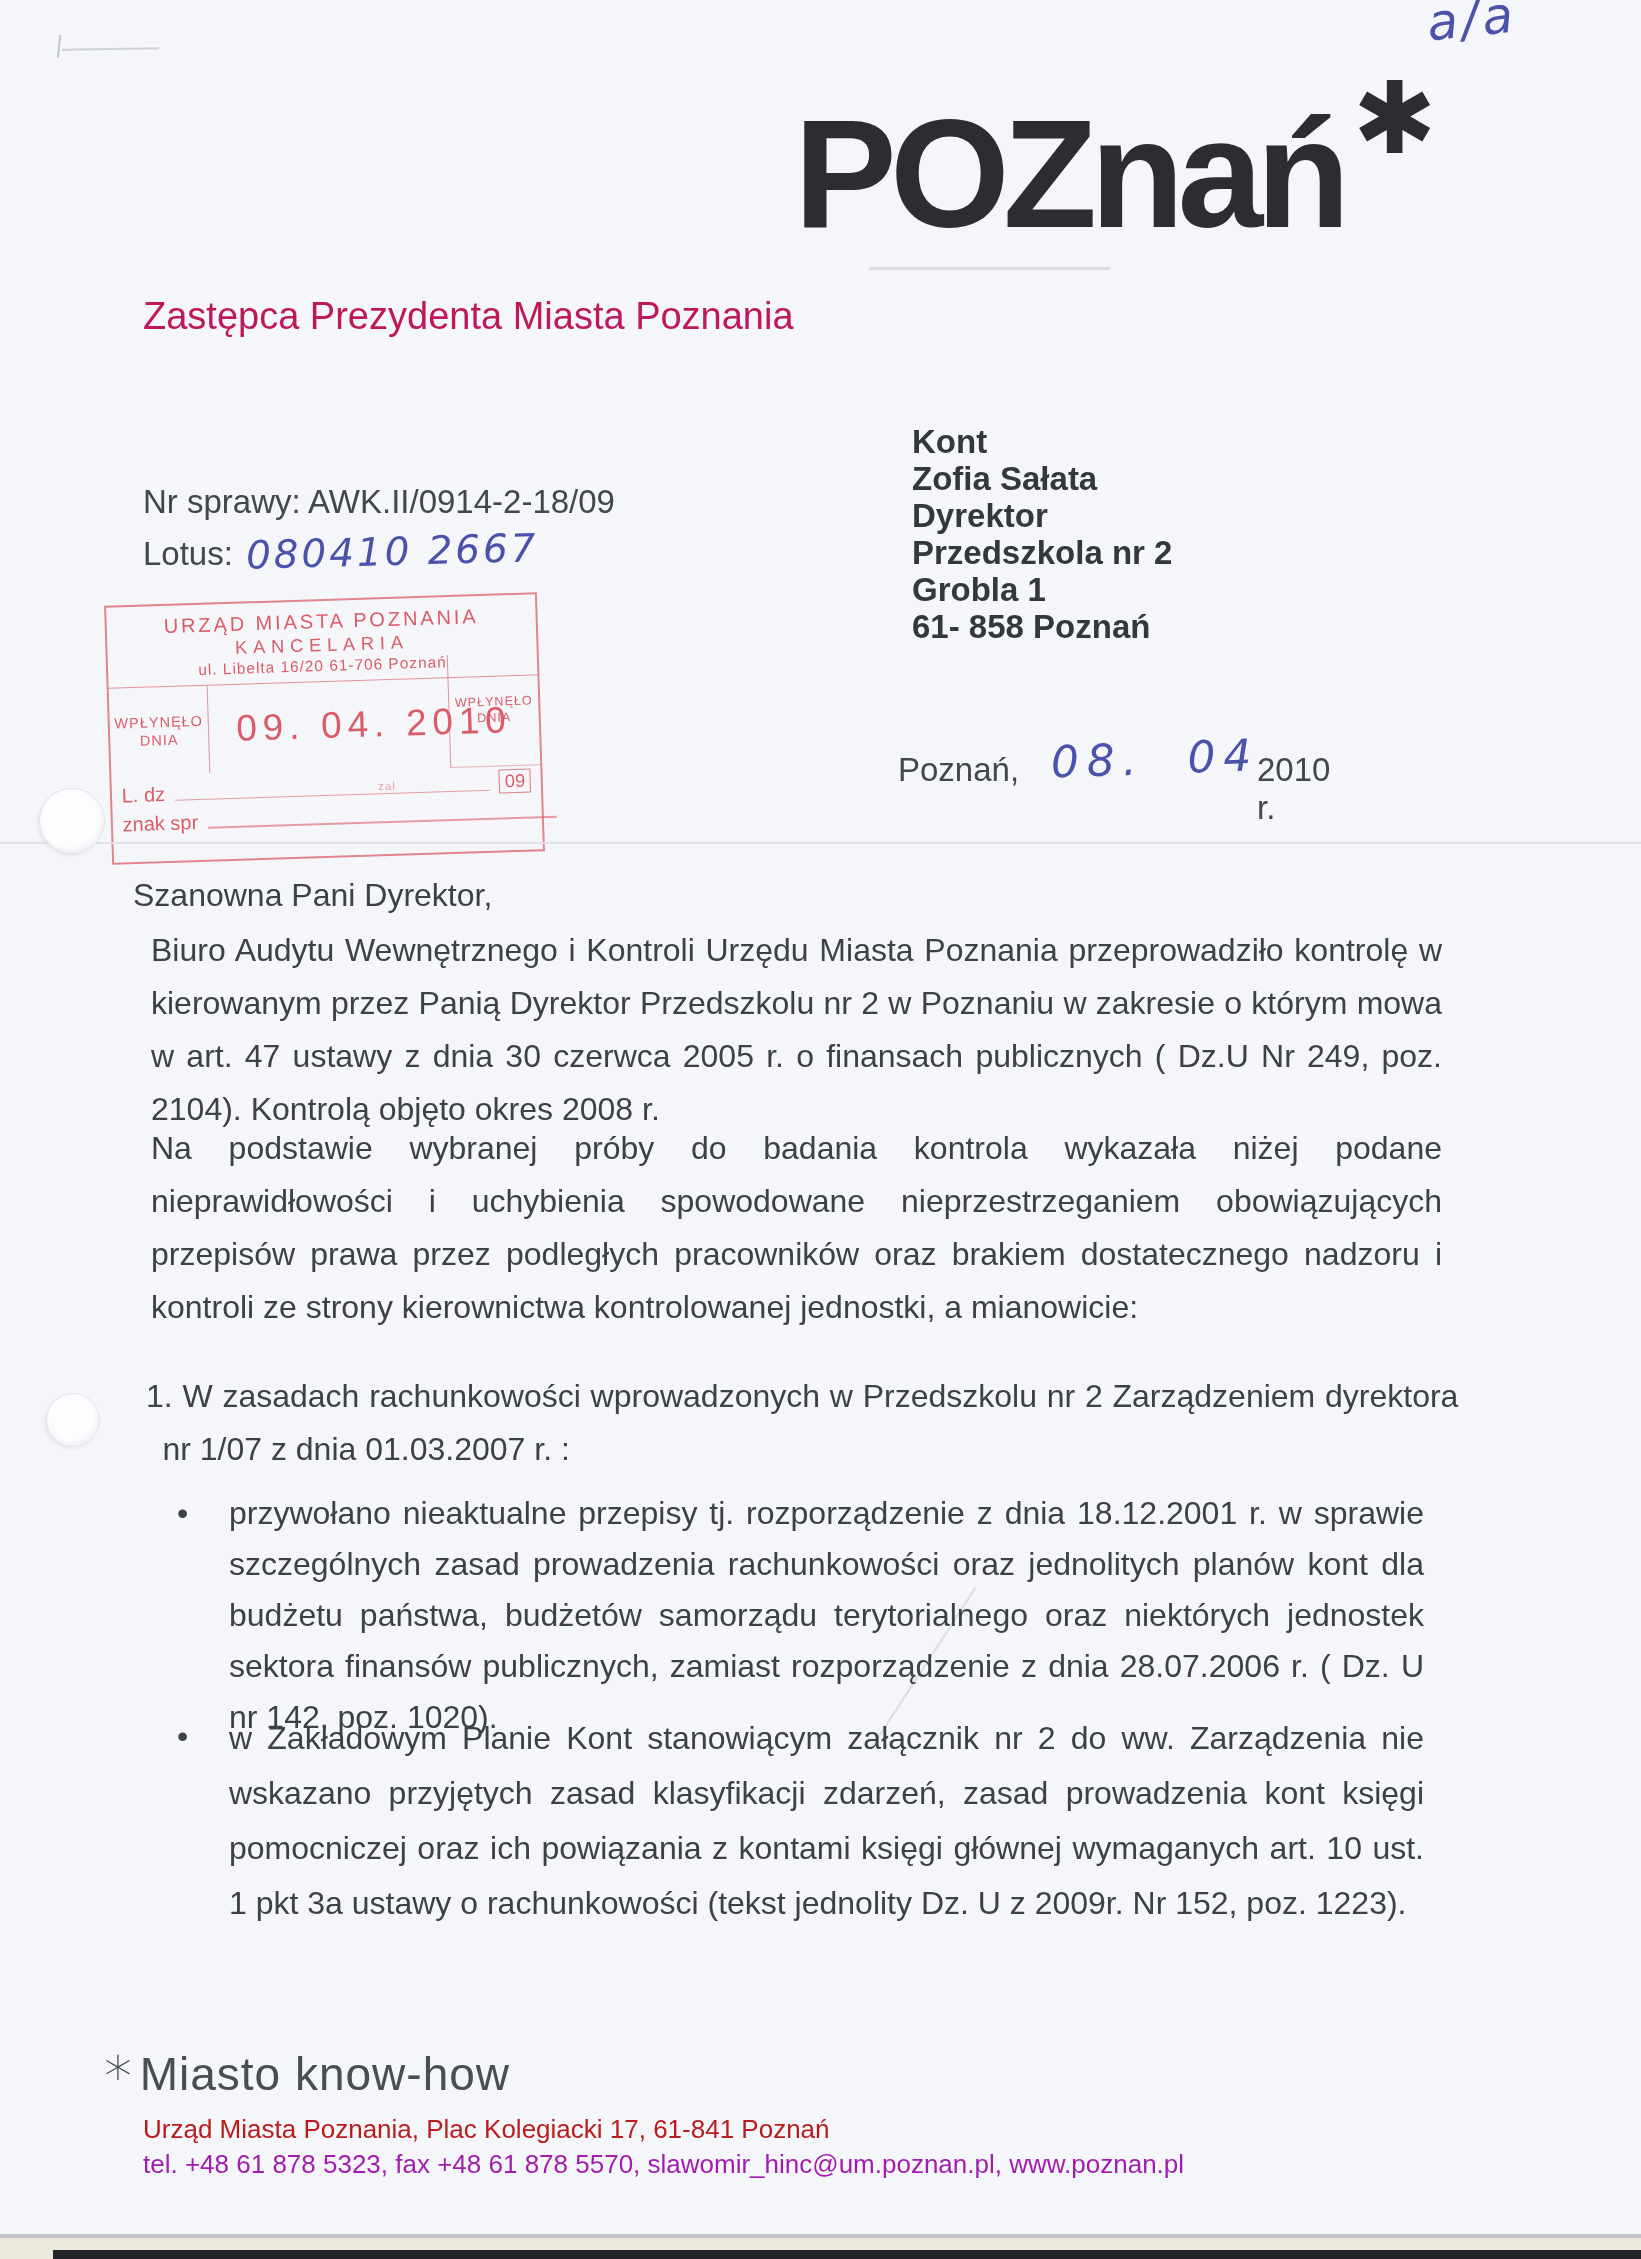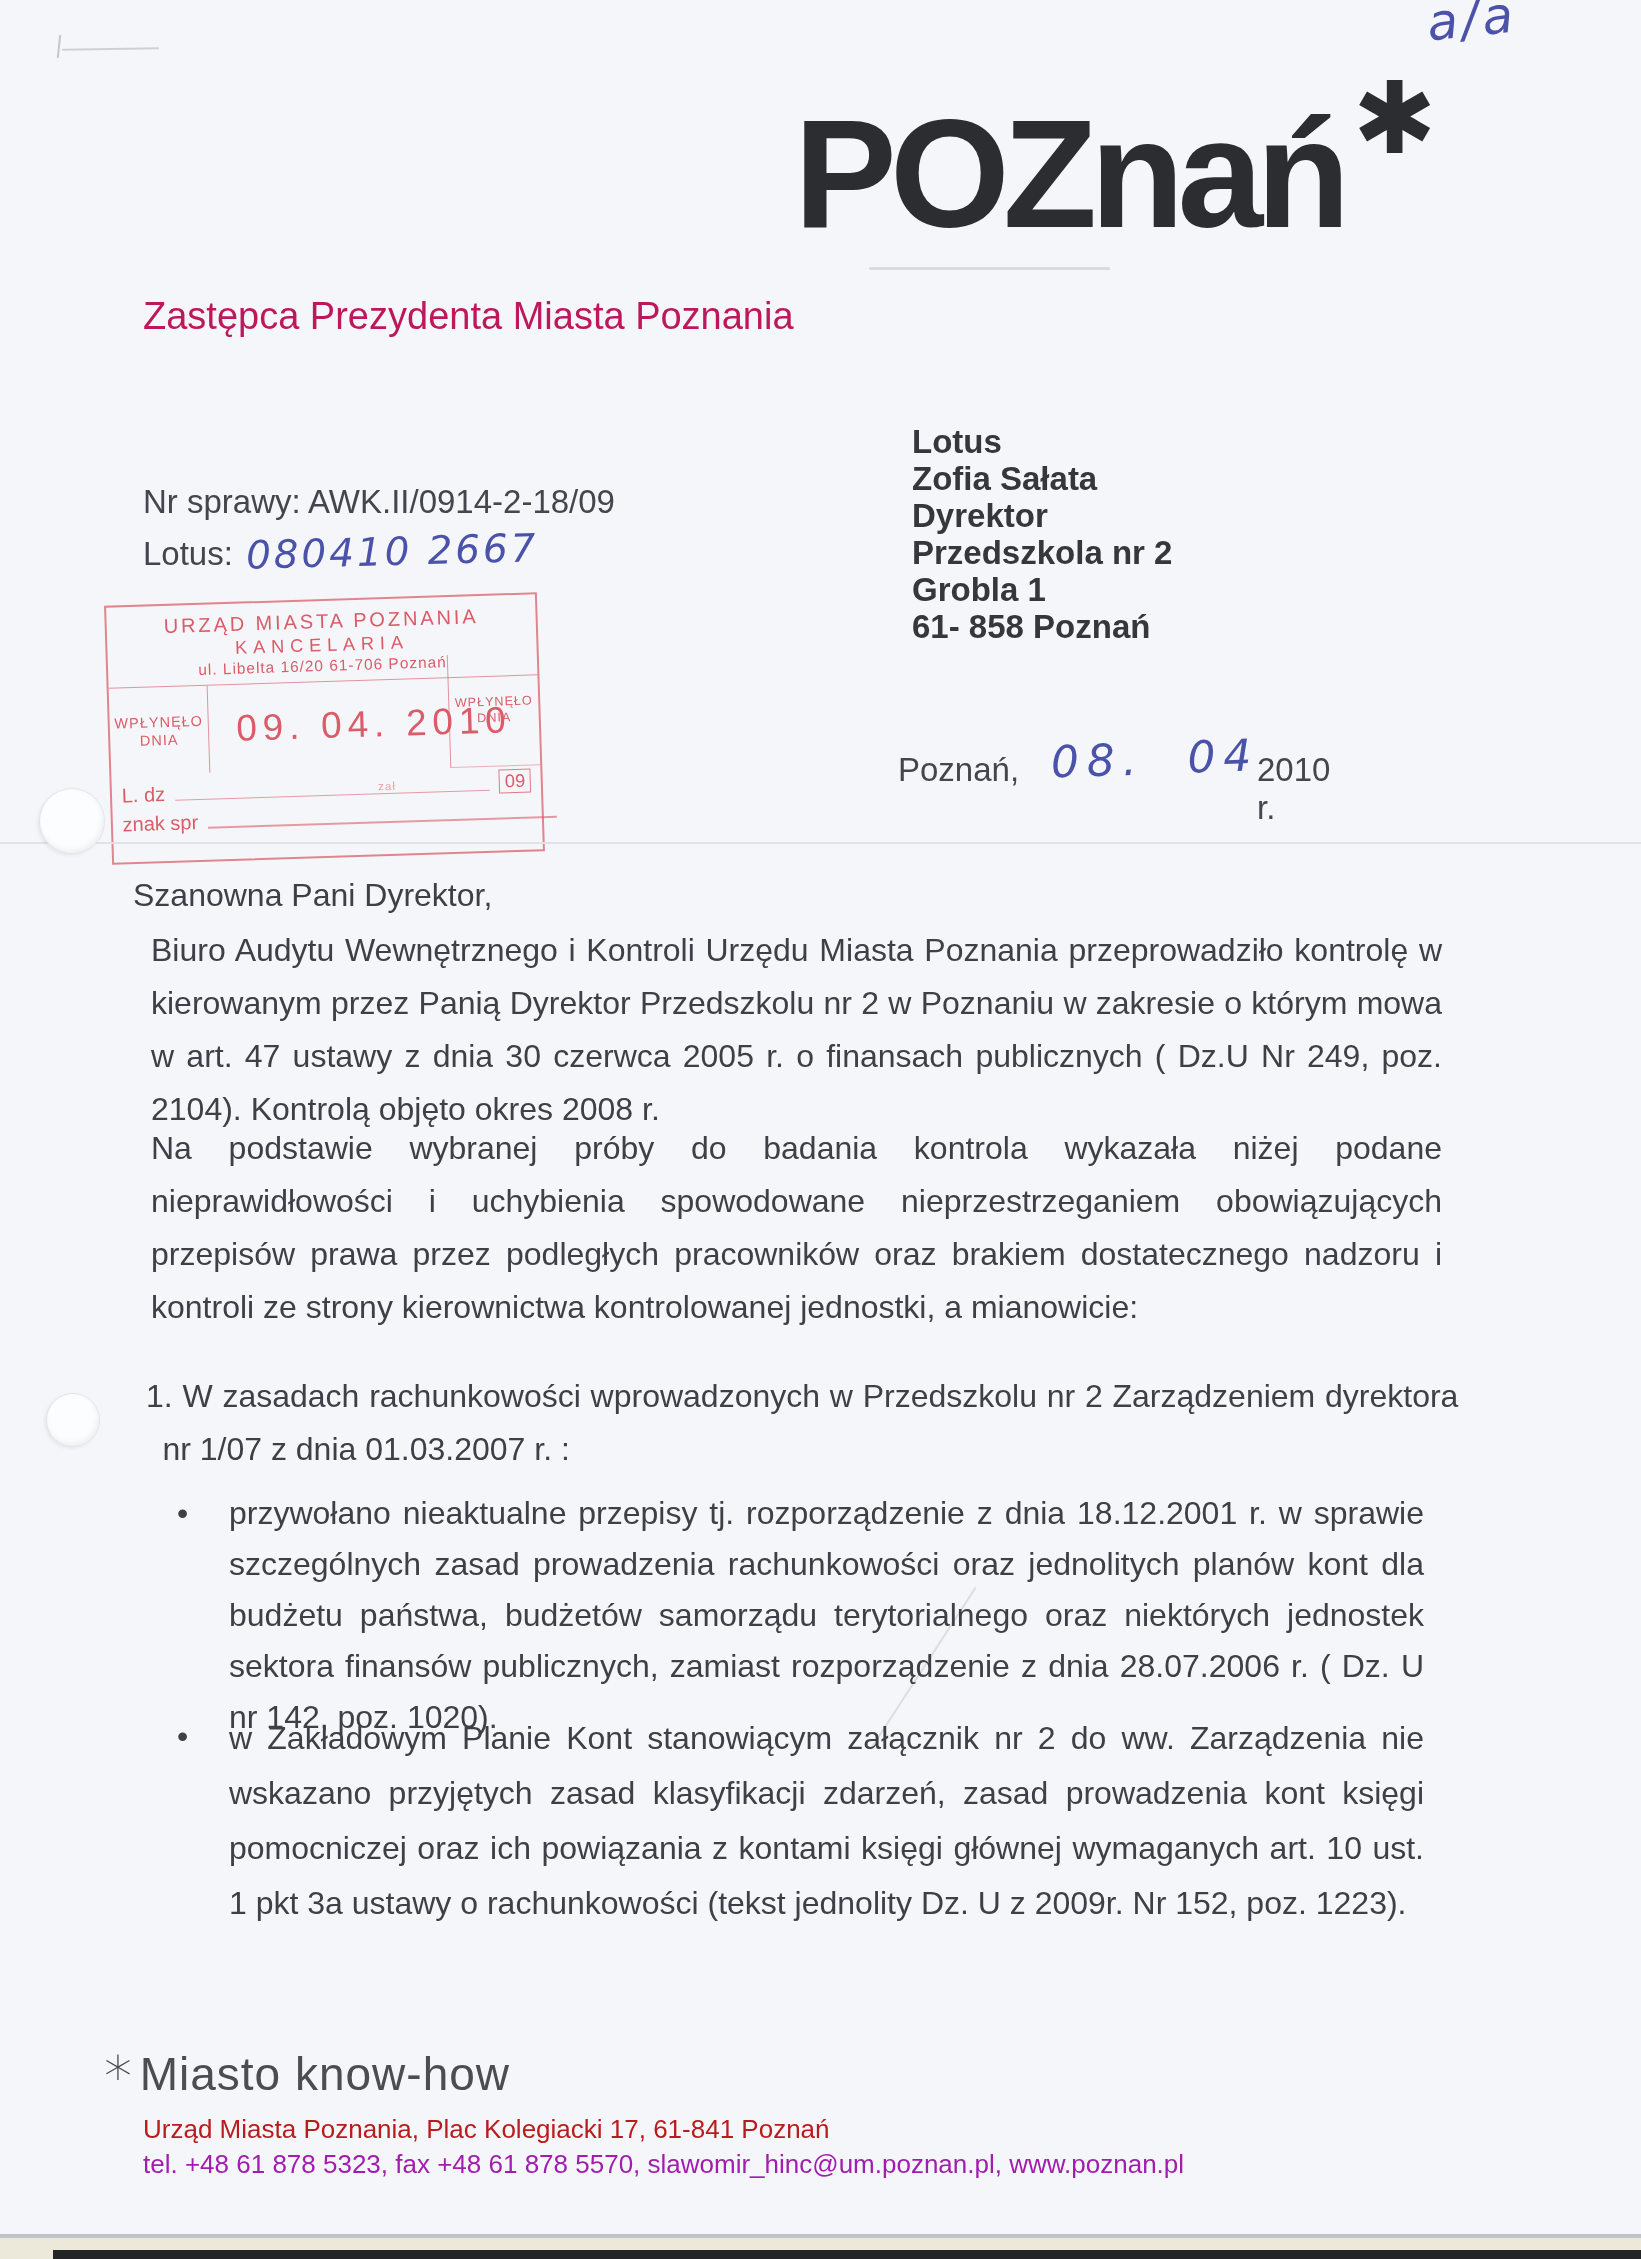--- a/index.html
+++ b/index.html
@@ -137,21 +137,21 @@
       <span class="stamp-numbox">09</span>
     </div>
     <div class="stamp-row znak">
       <span>znak spr</span>
       <span class="line"></span>
     </div>
     <div class="stamp-faint">zał</div>
   </div>
 
   <div class="recipient">
-    <div>Lotus</div>
+    <div>Kont</div>
     <div>Zofia Sałata</div>
     <div>Dyrektor</div>
     <div>Przedszkola nr 2</div>
     <div>Grobla 1</div>
     <div>61- 858 Poznań</div>
   </div>
 
   <div class="dateline">
     <span class="city">Poznań,</span>
     <span class="hdate handwriting">08.  04</span>

